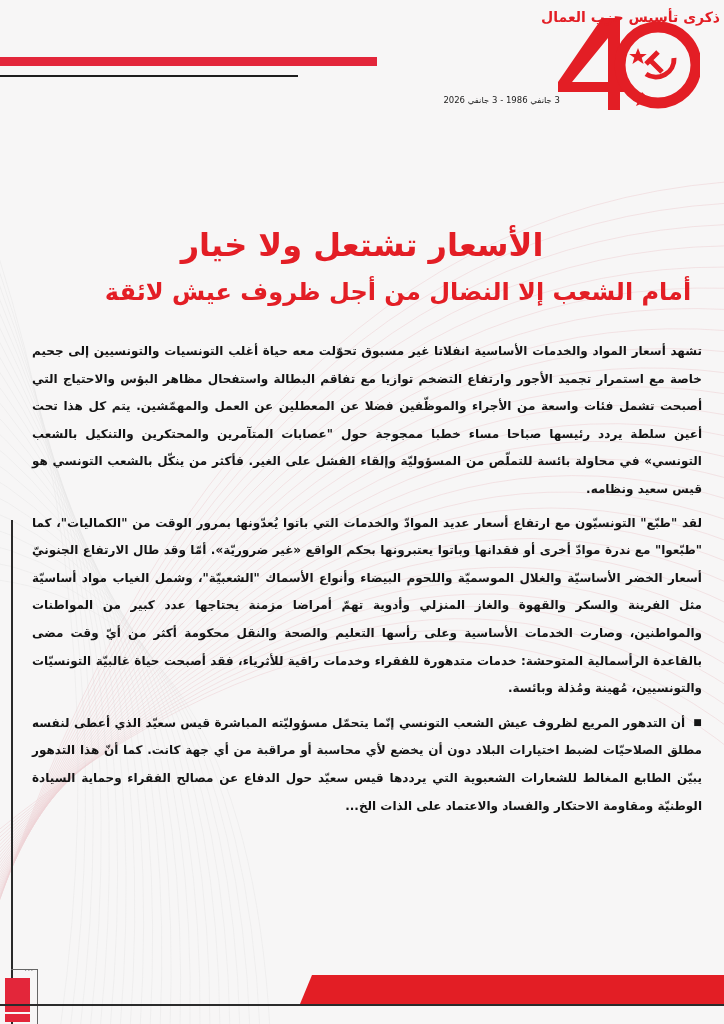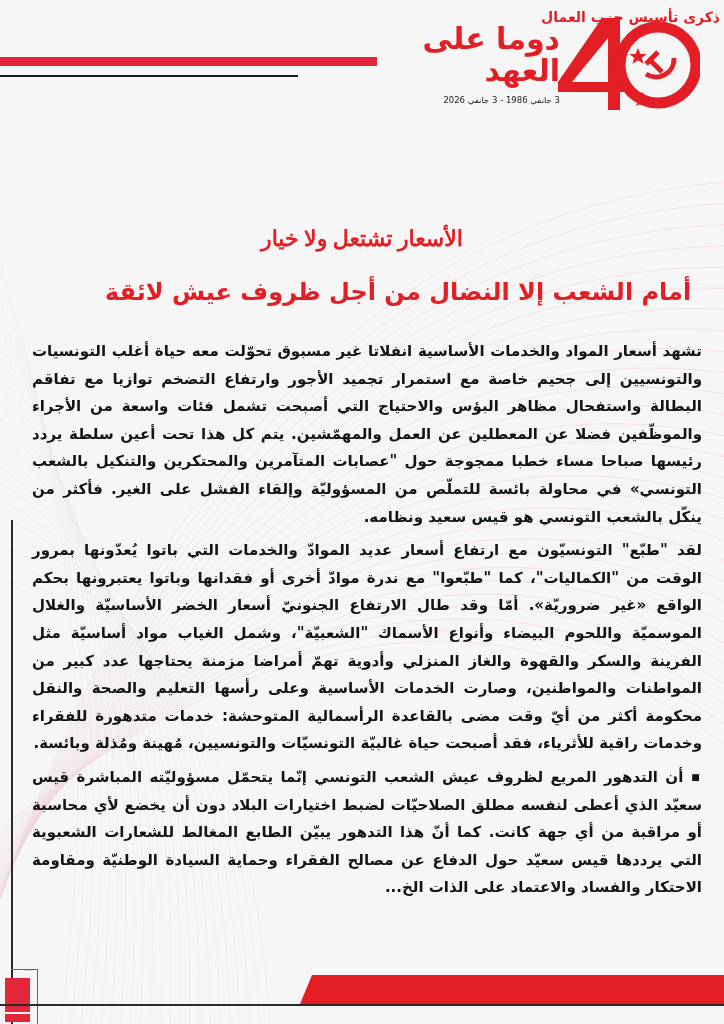--- a/index.html
+++ b/index.html
@@ -27,28 +27,28 @@
     position:absolute; right:0px; top:4px; color:#e31e25; font-size:14px; font-weight:bold;
     direction:rtl; white-space:nowrap;
   }
 
   .left-rule { position:absolute; left:11px; top:520px; width:2px; height:504px; background:#2a2a2a; z-index:1; }
 
   .headline {
     position:absolute; left:0; width:724px; text-align:center; color:#e31e25;
     font-family:"DejaVu Sans", sans-serif; font-weight:bold; direction:rtl; z-index:2;
   }
-  .headline.l1 { top:226px; font-size:22px;font-family:Liberation Serif, serif; }
+  .headline.l1 { top:226px; font-size:32px; }
   .headline.l2 { top:278px; font-size:24px;padding-left:36px; }
 
   .article {
     position:absolute; left:32px; top:338px; width:670px; z-index:2;
     direction:rtl; text-align:justify; text-align-last:right;
     color:#141414; font-family:"DejaVu Sans", sans-serif; font-weight:bold;
-    font-size:15px; line-height:27.6px;
+    font-size:12px; line-height:27.6px;
   }
   .article p { margin:0 0 6px 0; }
   .article p.bullet::before { content:"\25A0"; font-size:9px; margin-left:8px; vertical-align:2px; }
 
   .foot-dots { position:absolute; left:24px; top:962px; color:#999; font-size:10px; z-index:2; }
   .foot-bracket { position:absolute; left:11px; top:969px; width:26px; height:55px; border:1px solid #666; border-left:none; border-bottom:none; z-index:2; }
   .foot-redblock { position:absolute; left:5px; top:978px; width:25px; height:44px; background:#e3263a; z-index:2; }
   .foot-redblock::after { content:""; position:absolute; left:0; bottom:8px; width:25px; height:2px; background:#f7f6f6; }
   .foot-slant { position:absolute; right:0; top:975px; width:424px; height:29px; background:#e31e25; clip-path:polygon(12px 0, 100% 0, 100% 100%, 0 100%); z-index:2; }
   .foot-line { position:absolute; left:0; top:1004px; width:724px; height:2px; background:#2b2b2b; z-index:3; }
@@ -110,24 +110,20 @@
       <path d="M -20 542 Q 234 600 250 1030"></path>
       <path d="M -20 560 Q 240 600 260 1030"></path>
       <path d="M -20 578 Q 246 600 270 1030"></path>
     </g>
 </svg>
 
 <div class="header-bar-red"></div>
 <div class="header-bar-black"></div>
 
 <div class="logo">
-  <div class="logo-title">
-    <div>دوما على</div>
-    <div>العهد</div>
-  </div>
   <div class="logo-date">3 جانفي 1986 - 3 جانفي 2026</div>
   <div class="logo-forty">
     <svg width="150" height="105" viewBox="0 0 150 105">
       <g>
         <path d="M52 8 L8 72 L8 82 L58 82 L58 100 L70 100 L70 82 L80 82 L80 72 L70 72 L70 8 Z M58 28 L58 72 L22 72 Z" fill="#e31e25"></path>
       </g>
       <g>
         <circle cx="108" cy="55" r="38" fill="none" stroke="#e31e25" stroke-width="11"></circle>
         <path d="M92 82 L86 96 L100 90" fill="#e31e25"></path>
         <polygon points="88,38 90.4,44 96.8,44 91.7,47.8 93.6,54 88,50.2 82.4,54 84.3,47.8 79.2,44 85.6,44" fill="#e31e25"></polygon>

